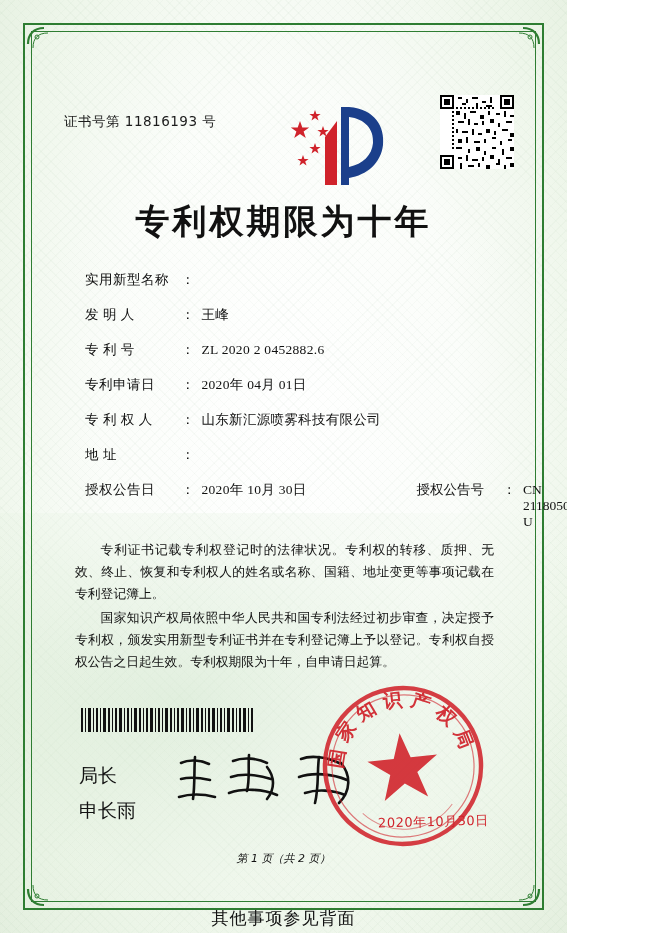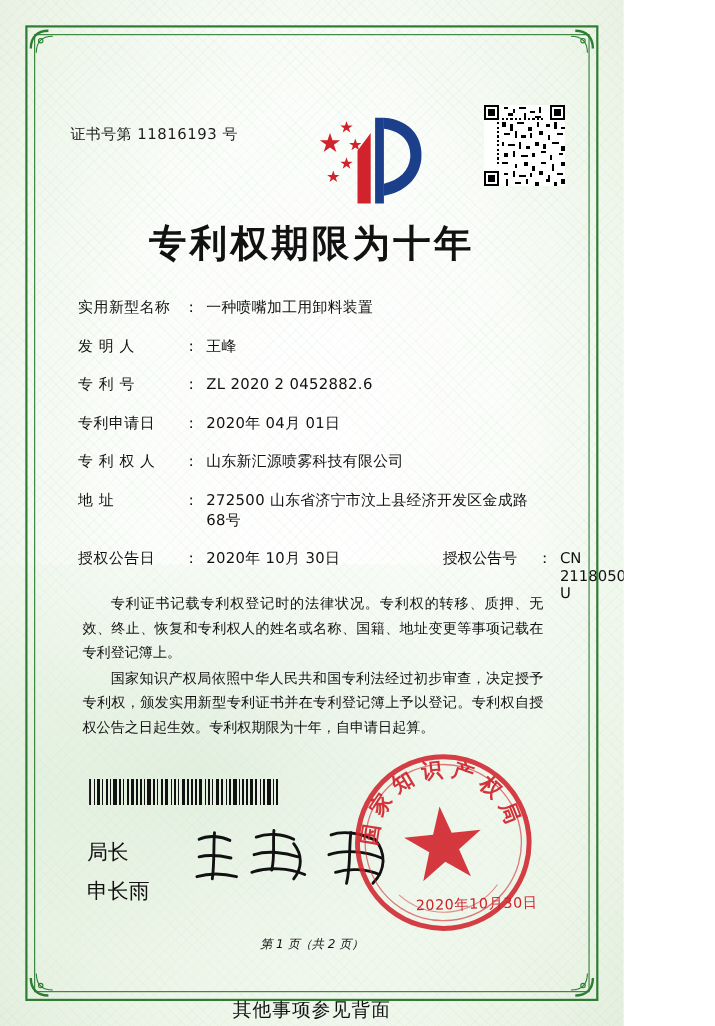--- a/index.html
+++ b/index.html
@@ -109,23 +109,24 @@
     font-size: 34px;
     font-weight: bold;
     letter-spacing: 3px;
     color: #111;
     font-family: "DejaVu Sans", "Liberation Sans", sans-serif;
   }
 
   
   .fields {
     position: absolute;
-    left: 40px;
+    left: 54px;
     right: 40px;
     top: 240px;
+    font-family: Liberation Serif, serif;
   }
   .field-row {
     display: flex;
     align-items: baseline;
     margin-bottom: 17px;
     font-size: 13.5px;
     color: #111;
   }
   .field-label {
     width: 96px;
@@ -402,21 +403,20 @@
       </svg>
     </div>
 
     <div class="title">专利权期限为十年</div>
 
     <div class="fields">
 
       <div class="field-row">
         <span class="field-label">实用新型名称</span>
         <span class="field-colon">：</span>
-        <span class="field-value">一种喷嘴加工用卸料装置</span>
       </div>
 
       <div class="field-row">
         <span class="field-label">发 明 人</span>
         <span class="field-colon">：</span>
         <span class="field-value">王峰</span>
       </div>
 
       <div class="field-row">
         <span class="field-label">专 利 号</span>
@@ -432,21 +432,20 @@
 
       <div class="field-row">
         <span class="field-label">专 利 权 人</span>
         <span class="field-colon">：</span>
         <span class="field-value">山东新汇源喷雾科技有限公司</span>
       </div>
 
       <div class="field-row">
         <span class="field-label">地 址</span>
         <span class="field-colon">：</span>
-        <span class="field-value">272500 山东省济宁市汶上县经济开发区金成路68号</span>
       </div>
 
       <div class="field-row dual">
         <span class="field-label">授权公告日</span>
         <span class="field-colon">：</span>
         <span class="field-value">2020年 10月 30日</span>
         <span class="field-label2">授权公告号</span>
         <span class="field-colon">：</span>
         <span class="field-value2">CN 211805066 U</span>
       </div>

